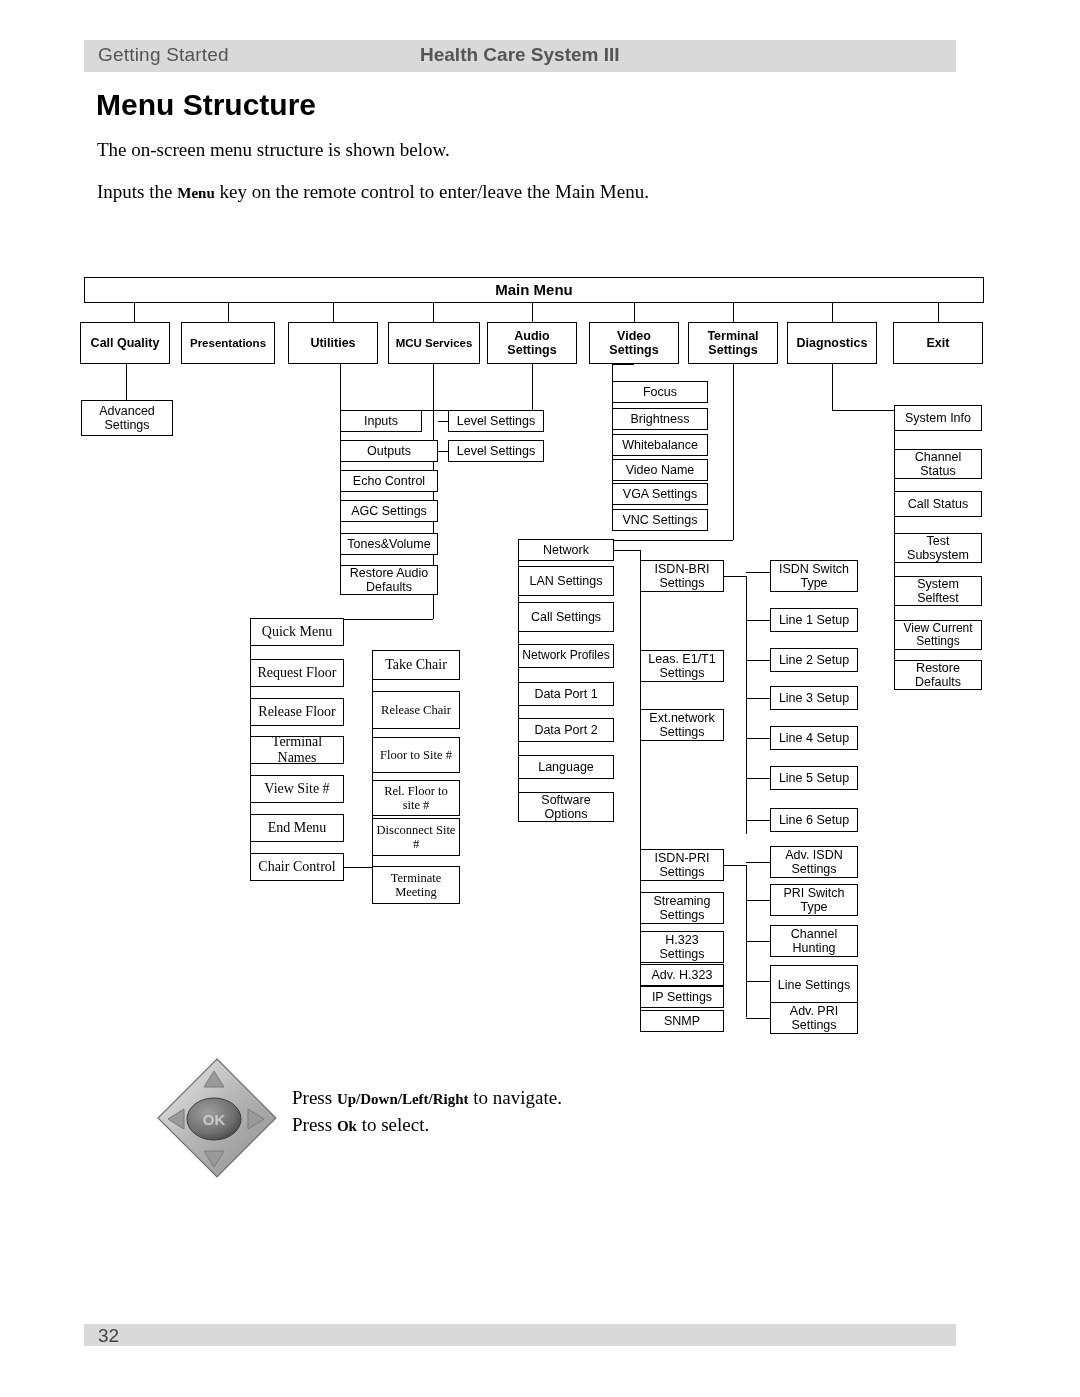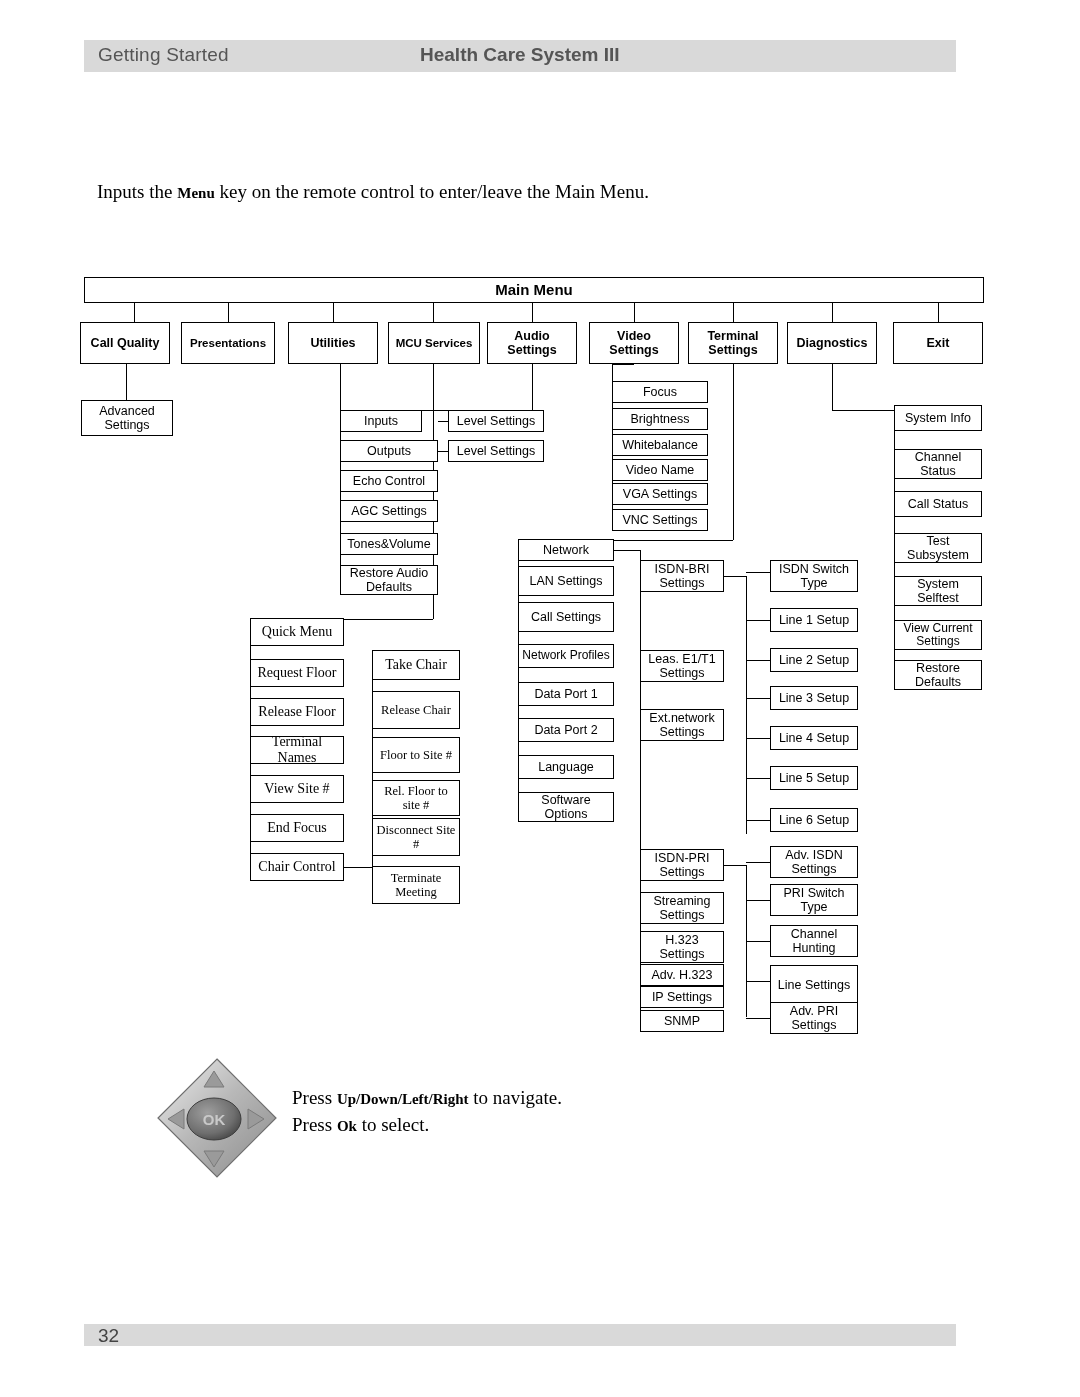--- a/index.html
+++ b/index.html
@@ -77,20 +77,22 @@
 </style>
 </head>
 <body>
 
 <div class="page">
 
   <div class="header-bar"></div>
   <div class="header-left">Getting Started</div>
   <div class="header-right">Health Care System III</div>
 
+  <div class="title">Menu Structure</div>
+  <div class="para1">The on-screen menu structure is shown below.</div>
   <div class="para2">
     <span>Inputs the </span><span class="sc">Menu</span><span> key on the remote control to enter/leave the Main Menu.</span>
   </div>
 
   <div class="diagram">
 
     <div class="node mainmenu" style="left:84px;top:277px;width:900px;height:26px;">Main Menu</div>
 
     <div class="ln lv" style="left:134px;top:303px;height:19px;"></div>
     <div class="ln lv" style="left:228px;top:303px;height:19px;"></div>
@@ -144,21 +146,21 @@
 
     <div class="ln lv" style="left:433px;top:364px;height:255px;"></div>
     <div class="ln lh" style="left:250px;top:619px;width:183px;"></div>
     <div class="ln lv" style="left:250px;top:619px;height:250px;"></div>
 
     <div class="node serif" style="left:250px;top:618px;width:94px;height:28px;">Quick Menu</div>
     <div class="node serif" style="left:250px;top:659px;width:94px;height:28px;">Request Floor</div>
     <div class="node serif" style="left:250px;top:698px;width:94px;height:28px;">Release Floor</div>
     <div class="node serif" style="left:250px;top:736px;width:94px;height:28px;">Terminal Names</div>
     <div class="node serif" style="left:250px;top:775px;width:94px;height:28px;">View Site #</div>
-    <div class="node serif" style="left:250px;top:814px;width:94px;height:28px;">End Focus</div>
+    <div class="node serif" style="left:250px;top:814px;width:94px;height:28px;">End Menu</div>
     <div class="node serif" style="left:250px;top:853px;width:94px;height:28px;">Chair Control</div>
 
     <div class="ln lh" style="left:344px;top:867px;width:28px;"></div>
     <div class="ln lv" style="left:372px;top:665px;height:202px;"></div>
     <div class="node serif" style="left:372px;top:650px;width:88px;height:30px;">Take Chair</div>
     <div class="node serif" style="left:372px;top:691px;width:88px;height:38px;font-size:12.5px;">Release Chair</div>
     <div class="node serif" style="left:372px;top:737px;width:88px;height:36px;font-size:12.5px;">Floor to Site #</div>
     <div class="node serif" style="left:372px;top:780px;width:88px;height:36px;font-size:12.5px;">Rel. Floor to site #</div>
     <div class="node serif" style="left:372px;top:818px;width:88px;height:38px;font-size:12.5px;">Disconnect Site #</div>
     <div class="node serif" style="left:372px;top:866px;width:88px;height:38px;font-size:12.5px;">Terminate Meeting</div>

